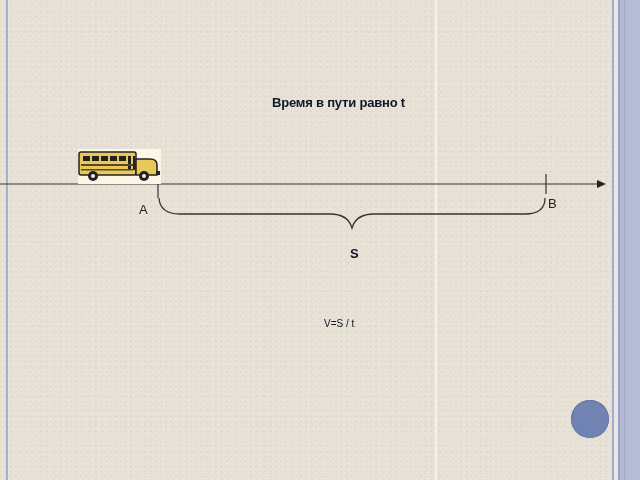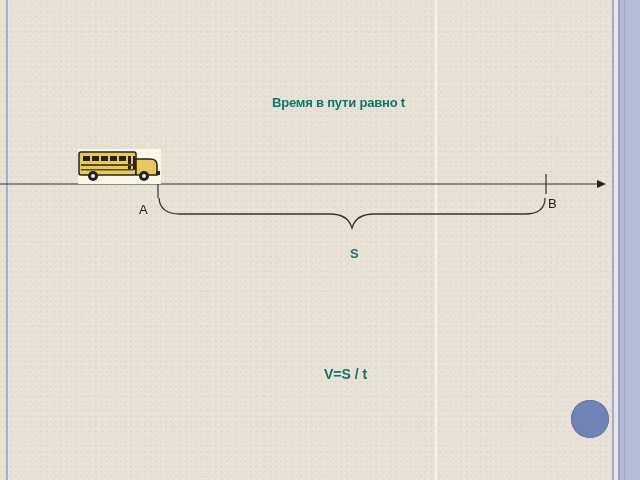--- a/index.html
+++ b/index.html
@@ -18,26 +18,26 @@
     background-size: 5px 5px, 7px 7px, 6px 6px;
   }
   .left-rule { position: absolute; left: 6px; top: 0; width: 2px; height: 480px; background: #a6afd3; }
   .center-rule { position: absolute; left: 435px; top: 0; width: 2px; height: 480px; background: #f6f3ee; }
   .right-line { position: absolute; left: 612px; top: 0; width: 2px; height: 480px; background: #a3accd; }
   .right-gap { position: absolute; left: 614px; top: 0; width: 4px; height: 480px; background: #e9e6ea; }
   .right-band {
     position: absolute; left: 618px; top: 0; width: 22px; height: 480px;
     background: linear-gradient(to right, #9ca4c6 0, #9ca4c6 2px, #b3b9d4 2px, #b3b9d4 6px, #a1a8c8 6px, #a1a8c8 7px, #b6bcd6 7px);
   }
-  .text { position: absolute; color: #0f766e; white-space: nowrap; }
+  .text { position: absolute; color: #0f172a; white-space: nowrap; }
   .title { left: 272px; top: 95px; font-size: 13px; font-weight: bold; letter-spacing: -0.2px; }
   .label-a { left: 139px; top: 202px; font-size: 13px; color: #222; }
   .label-b { left: 548px; top: 196px; font-size: 13px; color: #222; }
   .label-s { left: 350px; top: 246px; font-size: 13px; font-weight: bold; }
-  .formula { left: 324px; top: 318px; font-size: 14px; font-weight: bold; margin-top: 48px; }
+  .formula { left: 324px; top: 318px; font-size: 10px; font-weight: normal; }
   svg.diagram { position: absolute; left: 0; top: 0; }
   .bus { position: absolute; left: 78px; top: 149px; width: 83px; height: 35px; background: #fbf6e6; }
   .nav-dot {
     position: absolute; left: 571px; top: 400px; width: 38px; height: 38px;
     border-radius: 50%; background: #7083b3; box-shadow: inset 0 0 0 1px #6577a8;
   }
 </style>
 </head>
 <body>
 

